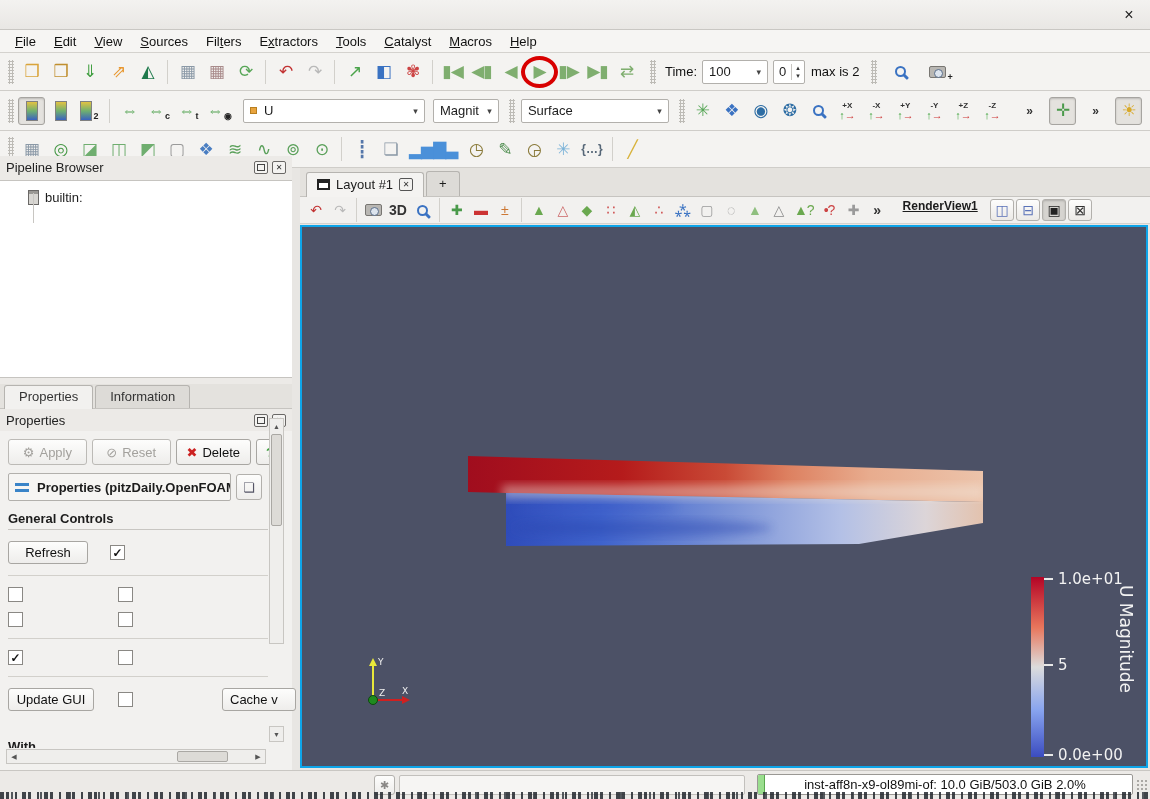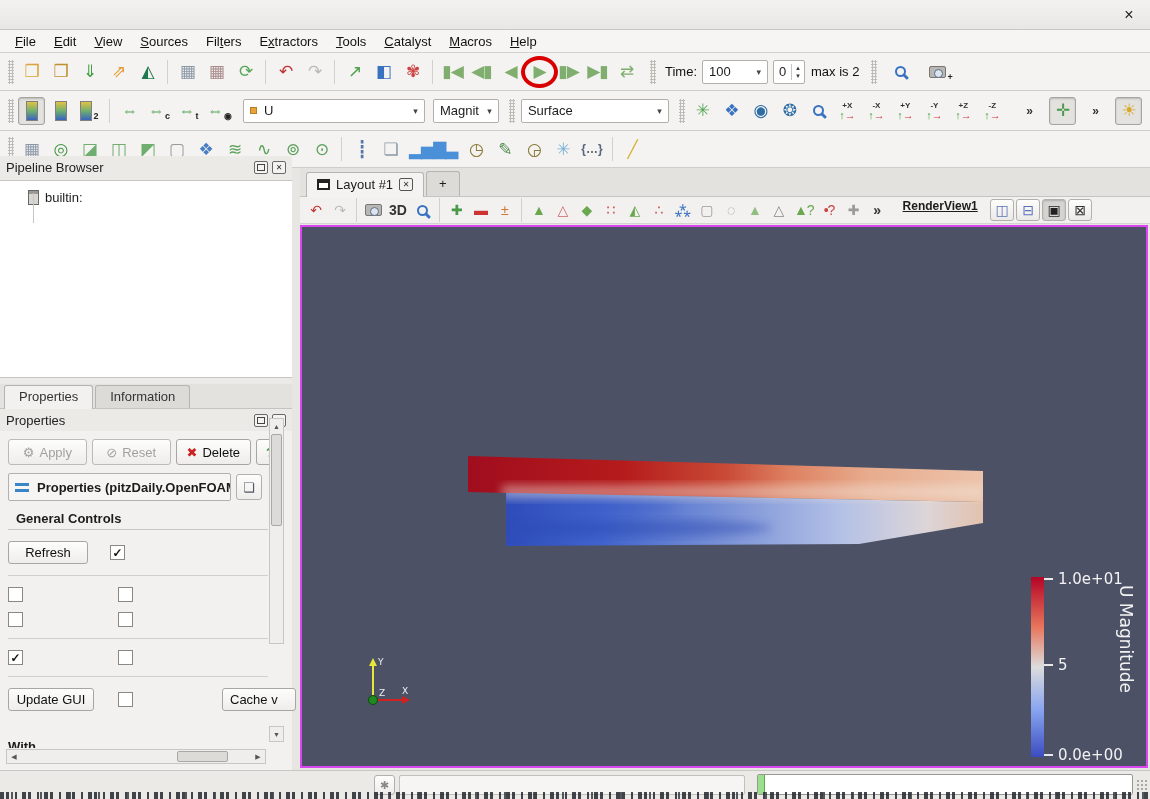--- a/index.html
+++ b/index.html
@@ -103,21 +103,21 @@
   .gearbtn { width:25px; height:23px; border:1px solid #b2b0ac; border-radius:3px;
     background:linear-gradient(#fdfdfc,#eeedeb); display:flex; align-items:center; justify-content:center;
     color:#8a8886; font-size:14px; }
   .sectionrow { display:flex; align-items:center; gap:5px; padding:2px 30px 4px 8px; }
   .sectionbox { flex:1; border:1px solid #b2b0ac; border-radius:2px; background:#f6f5f3; height:28px;
     display:flex; align-items:center; padding:0 6px; font-weight:bold; font-size:13px; white-space:nowrap; overflow:hidden; }
   .eqicon { width:14px; height:9px; border-top:3px solid #3a84c8; border-bottom:3px solid #3a84c8; margin-right:8px; flex:none; }
   .copybtn { width:26px; height:26px; border:1px solid #b2b0ac; border-radius:3px;
     background:linear-gradient(#fdfdfc,#eeedeb); display:flex; align-items:center; justify-content:center;
     font-size:13px; color:#556; }
-  .grouphdr { font-weight:bold; font-size:13px; padding:6px 16px 3px; }
+  .grouphdr { font-weight:bold; font-size:13px; padding:6px 8px 3px; }
   .grouprule { height:1px; background:#c8c6c2; margin:0 24px 0 8px; }
   .sepline { height:1px; background:#d2d0cb; margin:6px 24px 6px 8px; }
   .cb { display:inline-flex; align-items:center; gap:6px; font-size:13px; }
   .cb .box { width:15px; height:15px; background:#fff; border:1px solid #8a8884; display:inline-flex;
     align-items:center; justify-content:center; font-size:12px; font-weight:bold; color:#111; flex:none; }
   .formrow { display:flex; align-items:center; padding:5px 8px; gap:8px; }
   .col2 { position:absolute; left:118px; }
   .partshdr { font-weight:bold; font-size:13px; padding:2px 8px 0; height:11px; overflow:hidden; }
 
   .sbv { position:absolute; right:8px; top:258px; width:15px; height:240px; background:#efeeec;
@@ -148,21 +148,21 @@
     border-bottom:1px solid #d4d2ce; }
   .vtoolbar .tbtn { height:23px; min-width:23px; }
   .vtoolbar .tbtn .g { font-size:14px; }
   .viewname { font-weight:bold; font-size:12px; text-decoration:underline; margin:0 10px 8px 14px; }
   .viewbtns { display:flex; align-items:center; gap:2px; margin-left:2px; margin-right:4px; }
   .viewbtns .tbtn { height:22px; min-width:24px; border:1px solid #b2b0ac;
     background:linear-gradient(#fdfdfc,#eceae7); }
   .viewbtns .tbtn.pressed { background:#d6d4d0; }
 
   .renderview { position:absolute; left:0; top:57px; width:848px; height:543px;
-    background:#4c5166; border:2px solid #d946ef; }
+    background:#4c5166; border:2px solid #0ea5e9; }
   .renderview svg { position:absolute; left:0; top:0; }
 
   .colorbar { position:absolute; left:729px; top:350px; width:13px; height:180px;
     background:linear-gradient(180deg,#b40426 0%,#e8765c 28%,#dcdcdc 50%,#88a4ef 74%,#3b4cc0 100%); }
   .cbtick { position:absolute; width:9px; height:2px; background:#e8e8e8; left:742px; }
   .cblabel { position:absolute; left:756px; color:#f2f2f2; font-family:"DejaVu Sans",sans-serif; font-size:15px; }
   .cbtitle { position:absolute; left:814px; top:358px; height:170px; color:#f2f2f2;
     font-family:"DejaVu Sans",sans-serif; font-size:17px; writing-mode:vertical-rl;
     display:flex; align-items:center; }
 
@@ -763,16 +763,17 @@
       <text x="19" y="46" fill="#f0f0f0" font-size="9" font-family="DejaVu Sans, sans-serif" id="axZ">Z</text>
     </svg>
   </div>
 </div>
 
 <div class="statusbar">
   <span class="abortbtn">✱</span>
   <span class="trough"></span>
   <span class="memwidget">
     <span class="memfill"></span>
+    <span class="memtext">inst-aff8n-x9-ol89mi-of: 10.0 GiB/503.0 GiB 2.0%</span>
   </span>
   <span class="grip"></span>
 </div>
 <div class="clipstrip"></div>
 
 </body></html>

